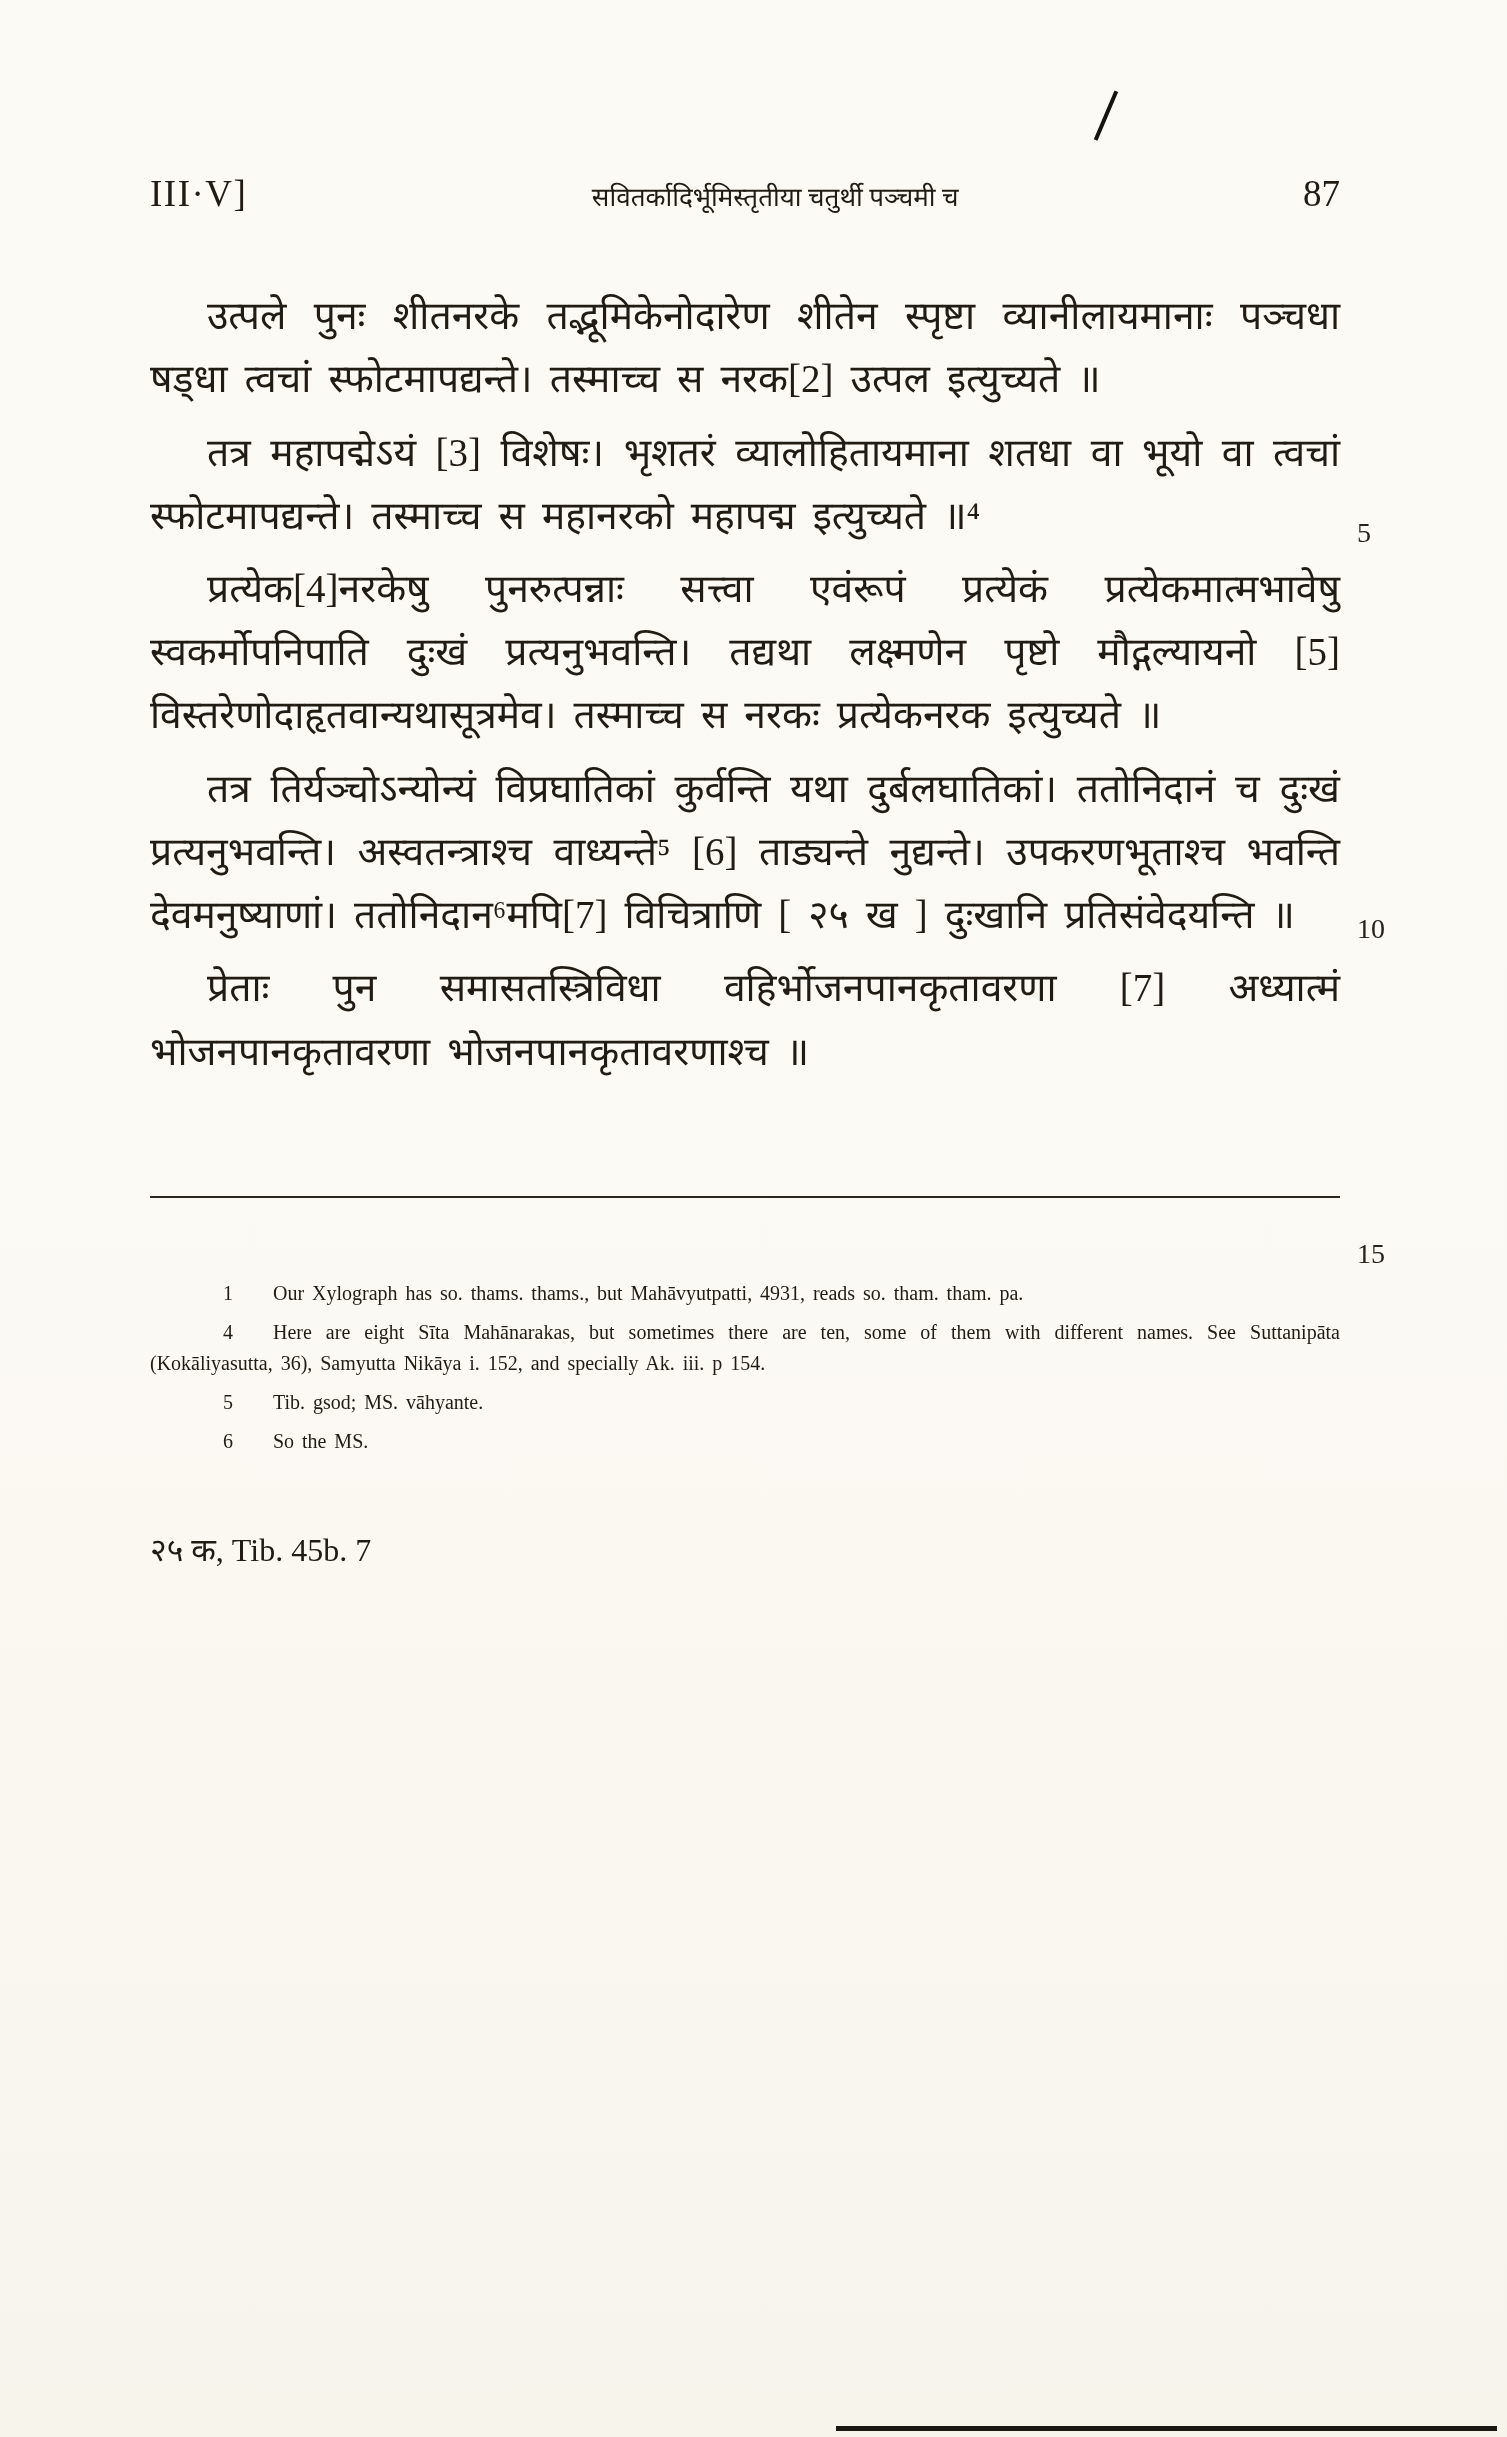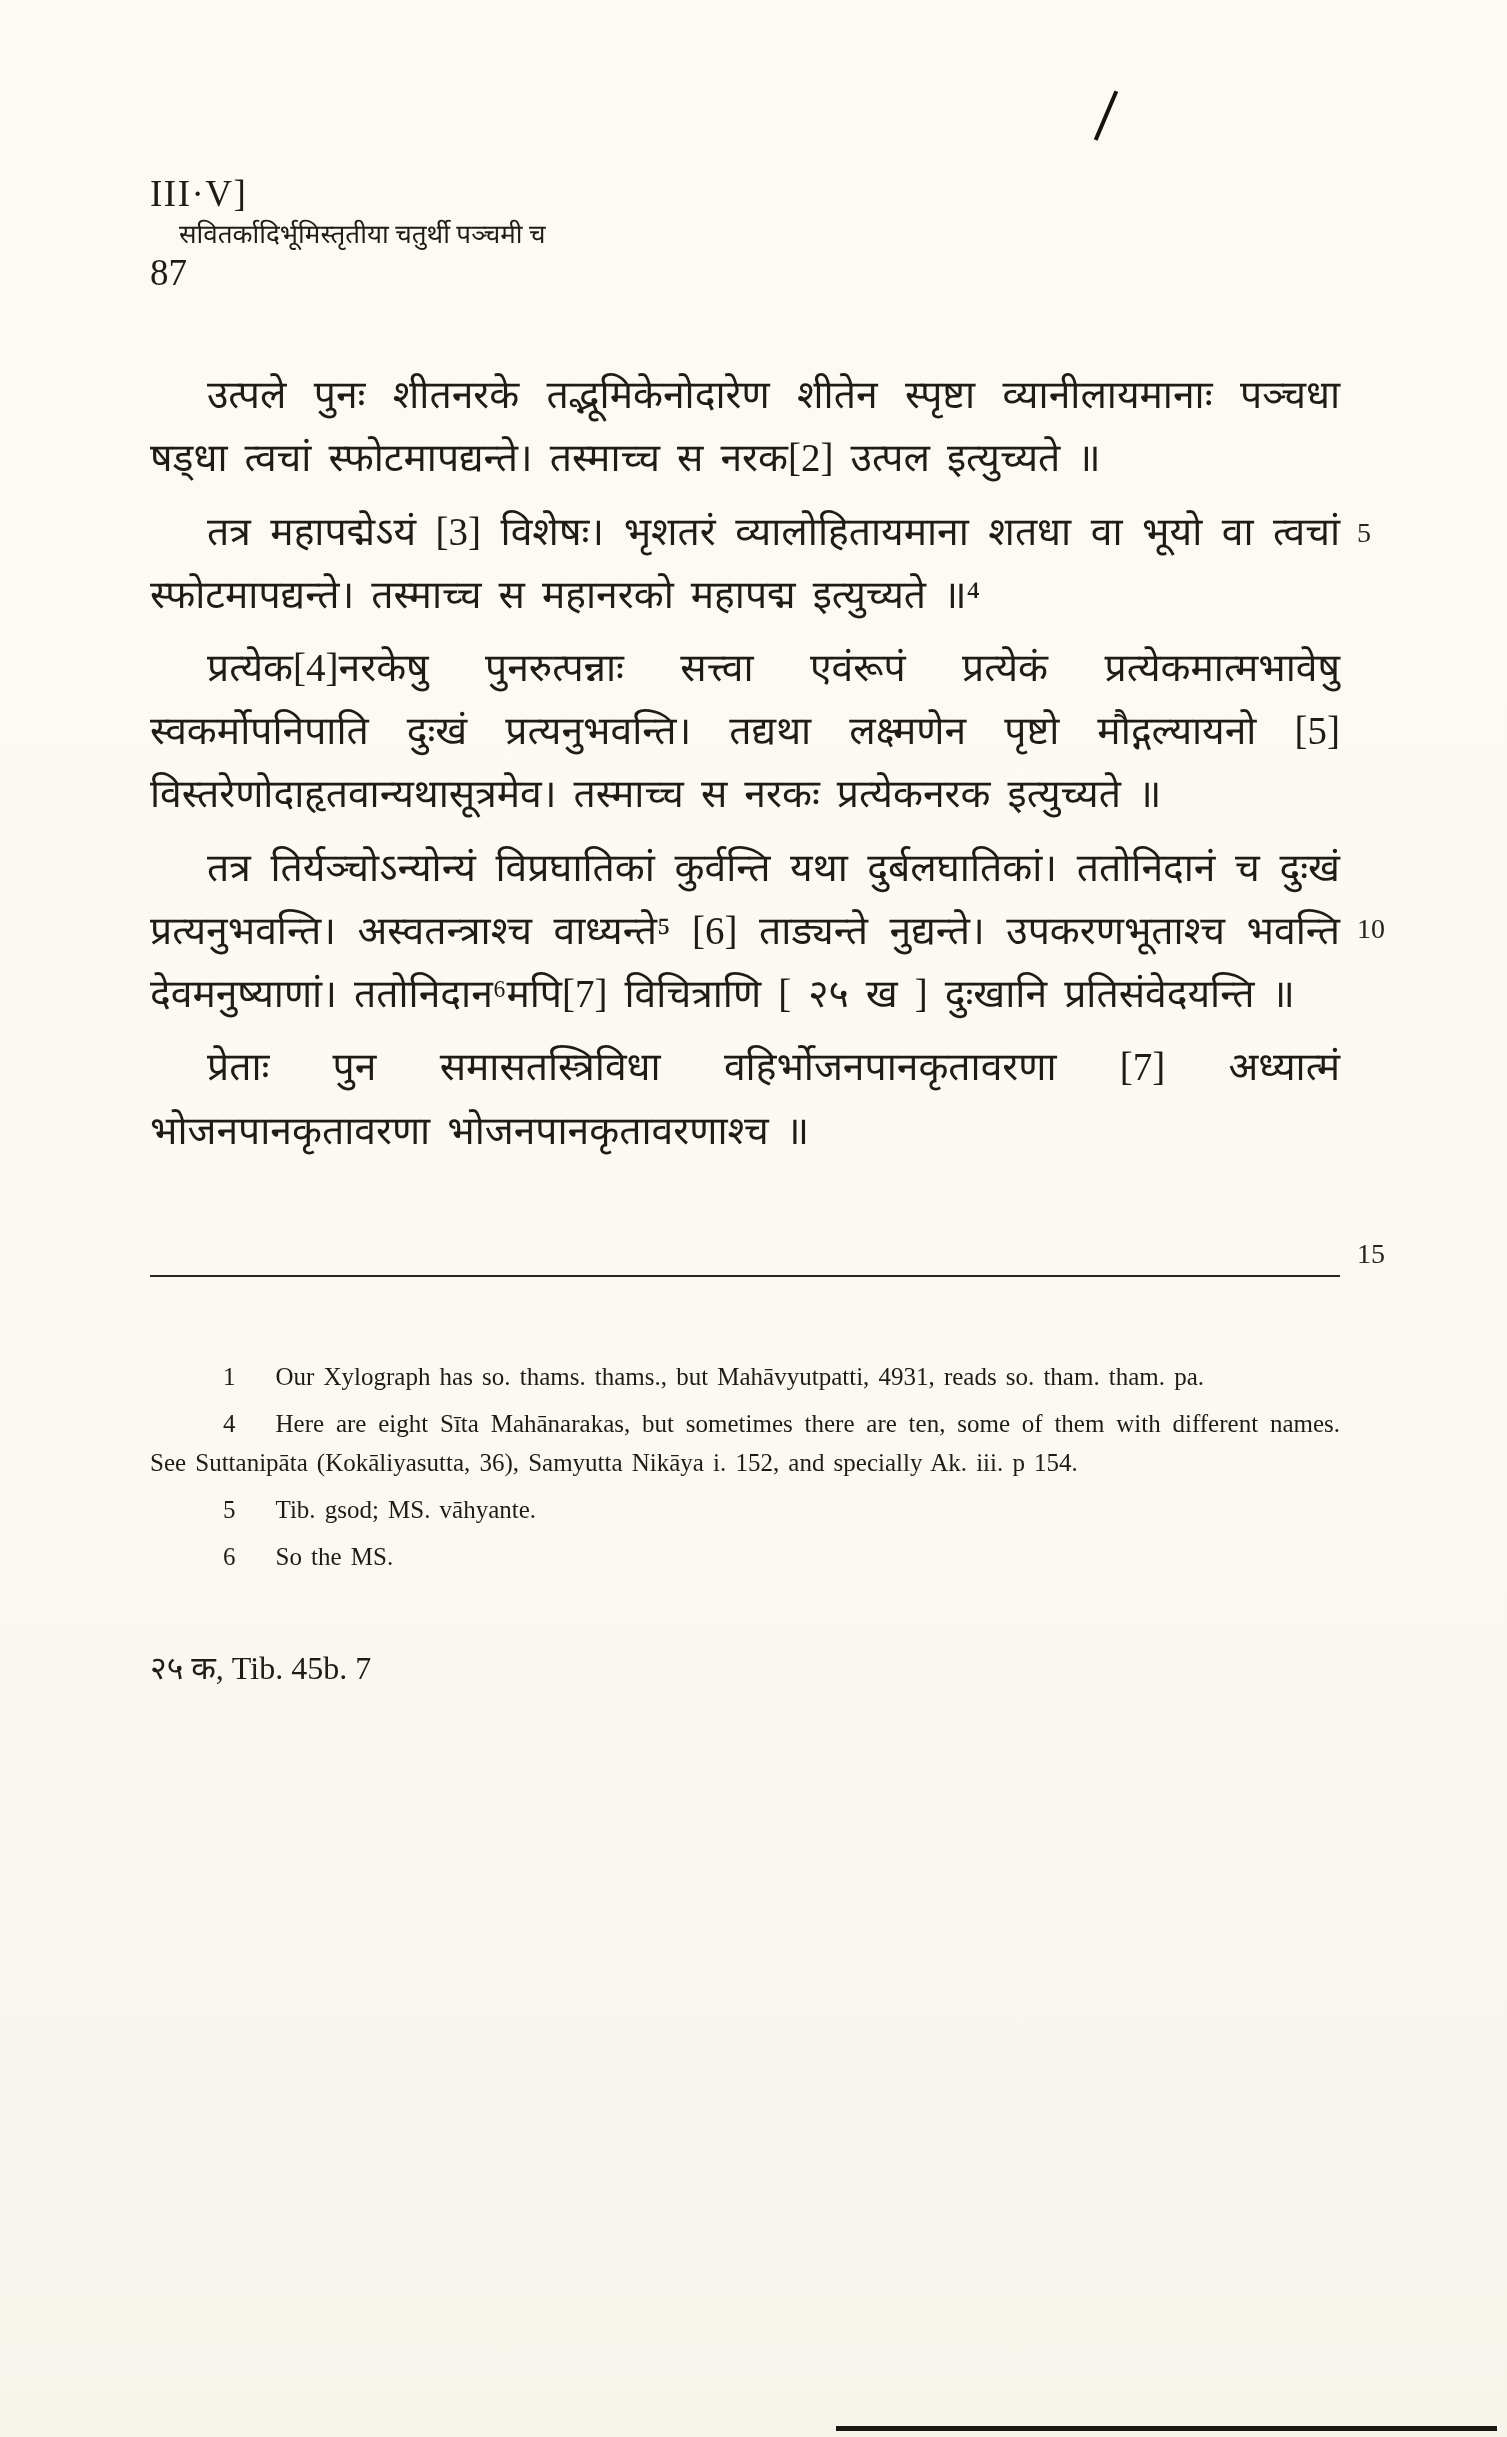--- a/index.html
+++ b/index.html
@@ -21,21 +21,20 @@
     position: absolute;
     left: 150px;
     top: 172px;
     width: 1190px;
   }
   
   .header {
     display: flex;
     justify-content: space-between;
     align-items: baseline;
-    flex-direction: column;
   }
   .h-left {
     font-size: 37px;
     letter-spacing: 1.5px;
     white-space: nowrap;
   }
   .h-center {
     font-size: 26px;
     text-align: center;
     flex: 1 1 auto;
@@ -75,21 +74,21 @@
     width: 100%;
     border: 0;
     border-top: 2.9px solid #2a271f;
     height: 0;
   }
   
   .footnotes {
     margin-top: 80px;
   }
   .fn {
-    font-size: 25px;
+    font-size: 20px;
     line-height: 1.58;
     text-align: justify;
     text-indent: 73px;
     word-spacing: 2.9px;
     margin: 0 0 7.3px 0;
   }
   .fn-num {
     display: inline;
     margin-right: 40px;
   }

